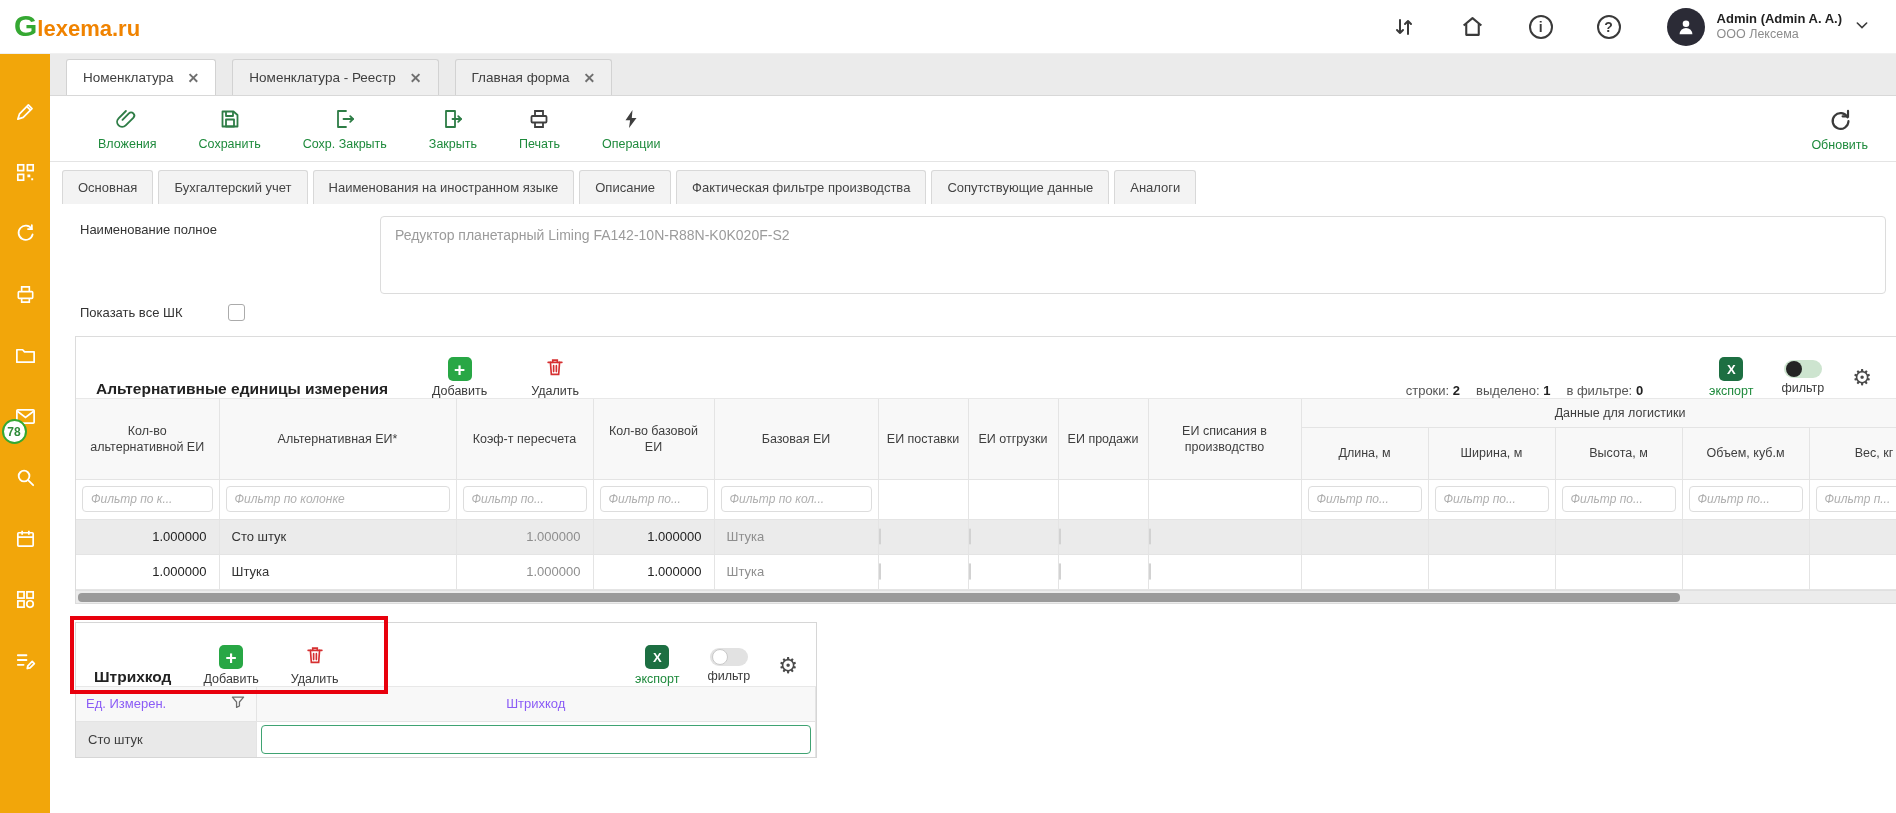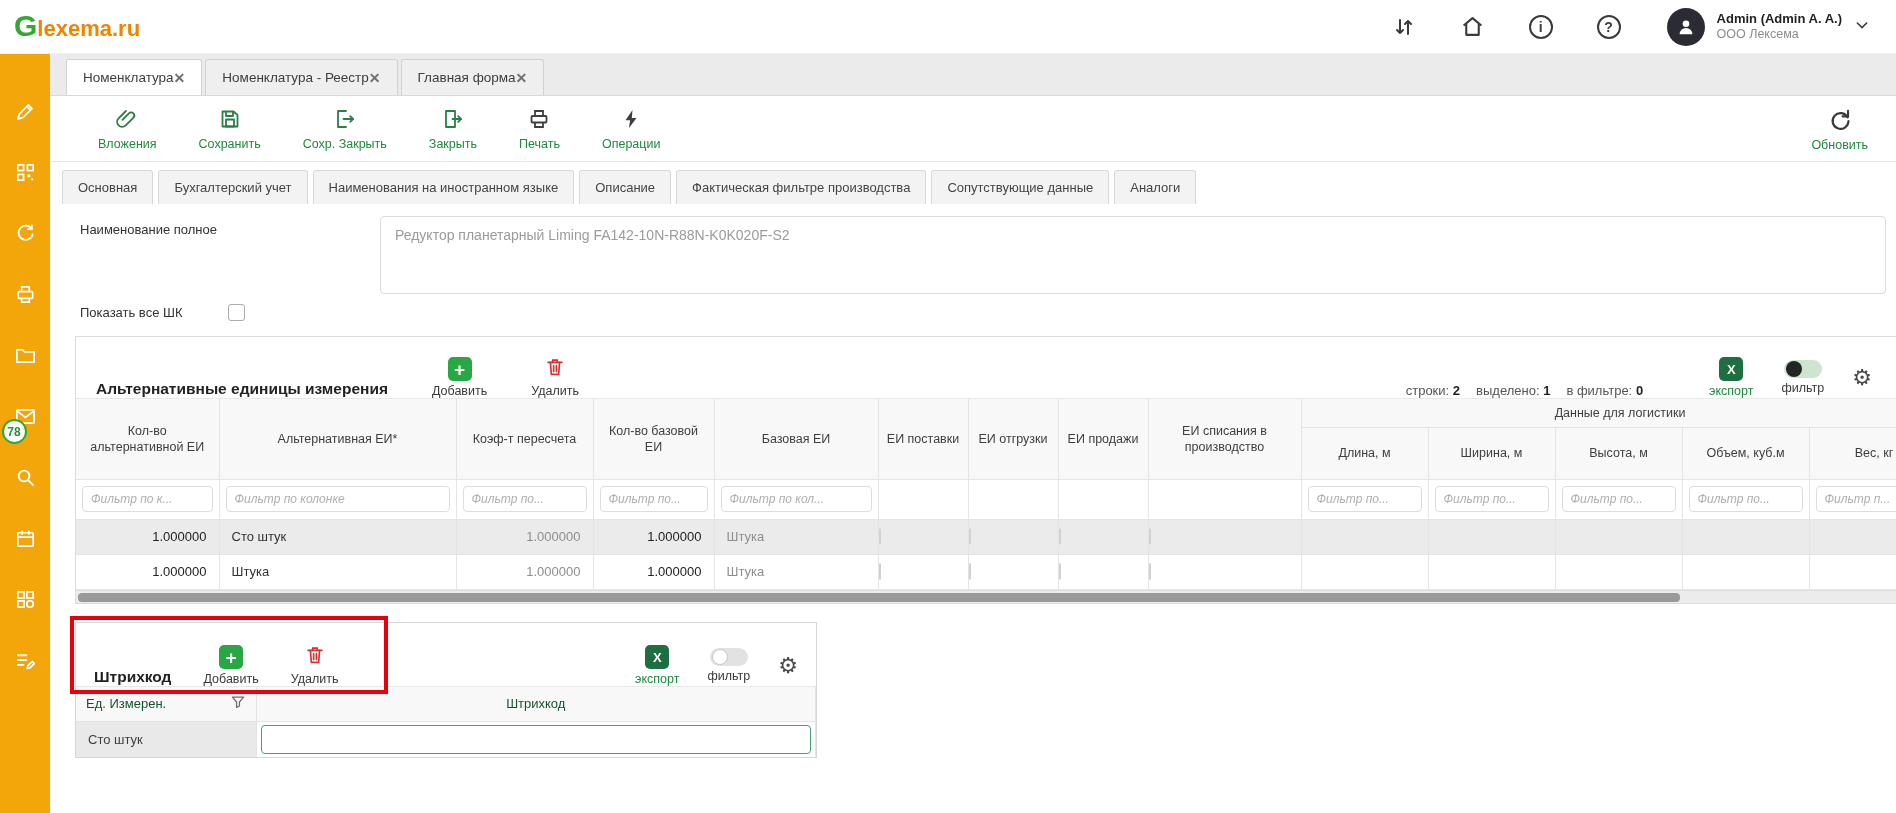--- a/index.html
+++ b/index.html
@@ -26,23 +26,23 @@
   .sidebar{position:absolute;left:0;top:54px;width:50px;bottom:0;background:#F2A60A;
     display:flex;flex-direction:column;align-items:center;padding-top:46px;gap:38px;z-index:5}
   .sicon{position:relative;cursor:pointer;display:flex}
   .badge{position:absolute;left:-12px;bottom:-16px;width:25px;height:25px;border-radius:50%;
     background:#fff;border:2px solid #35A832;color:#2E8B3A;font-size:12px;font-weight:bold;
     display:flex;align-items:center;justify-content:center}
 
   
   .tabbar{position:absolute;left:50px;top:54px;right:0;height:42px;background:#EBEBEB;
     border-bottom:1px solid #D8D8D8;display:flex;align-items:flex-end;padding-left:16px;z-index:4}
-  .wtab{height:36px;display:flex;align-items:center;padding:0 16px;background:#EFEFEF;
+  .wtab{height:36px;display:flex;align-items:center;gap:14px;padding:0 16px;background:#EFEFEF;
     border:1px solid #D2D2D2;border-bottom:none;font-size:13.5px;color:#3E3E3E;
-    border-radius:3px 3px 0 0;margin-right:3px;cursor:pointer;white-space:nowrap}
+    border-radius:3px 3px 0 0;margin-right:16px;cursor:pointer;white-space:nowrap}
   .wtab.active{background:#fff;font-weight:normal}
   .wtab .x{color:#6F6F6F;font-size:14px;font-weight:bold;cursor:pointer}
 
   
   .toolbar{position:absolute;left:50px;top:96px;right:0;height:66px;background:#fff;
     border-bottom:1px solid #E4E4E4;display:flex;align-items:center;padding-left:48px;gap:42px}
   .titem{display:flex;flex-direction:column;align-items:center;gap:3px;cursor:pointer}
   .tlabel{font-size:12.5px;color:#1E8A3C}
   .trefresh{margin-left:auto;margin-right:28px}
 
@@ -100,21 +100,21 @@
   .txt{text-align:left;padding-left:12px;color:#333}
   .gray{color:#8E8E8E}
   .cb{width:16px;height:16px;border:1px solid #D2D2D2;border-radius:3px;background:#fff;margin:0 auto;cursor:pointer}
   .cbdark{width:16px;height:16px;background:#474747;border-radius:3px;margin:0 auto;cursor:pointer}
 
   .hscroll{height:13px;background:#ECECEC;position:relative;border-top:1px solid #E0E0E0}
   .hthumb{position:absolute;left:2px;top:2px;height:9px;width:88%;background:#9A9A9A;border-radius:4px;cursor:pointer}
 
   
   table.g2{border-collapse:collapse;table-layout:fixed;width:100%;font-size:13px}
-  .g2 th{background:#F8F8F8;font-weight:normal;color:#14532d;font-size:13px;height:34px;
+  .g2 th{background:#F8F8F8;font-weight:normal;color:#8b5cf6;font-size:13px;height:34px;
     border-right:1px solid #E4E4E4;border-bottom:1px solid #E4E4E4;vertical-align:middle;padding:0 10px}
   .g2 td{height:36px;border-right:1px solid #E4E4E4;vertical-align:middle}
   .g2 .unith{display:flex;align-items:center;justify-content:space-between}
   .unitcell{background:#E9E9E9;padding-left:12px;color:#3E3E3E}
   .bcell{padding:3px 4px;background:#fff}
   .binput{width:100%;height:29px;border:1.5px solid #3FA372;border-radius:4px;background:#fff;
     outline:none;padding:0 8px;font-family:"Liberation Sans",sans-serif;font-size:13px;color:#333}
 
   
   .redbox{position:absolute;left:70px;top:616px;width:318px;height:78px;border:4px solid #E8000D;

